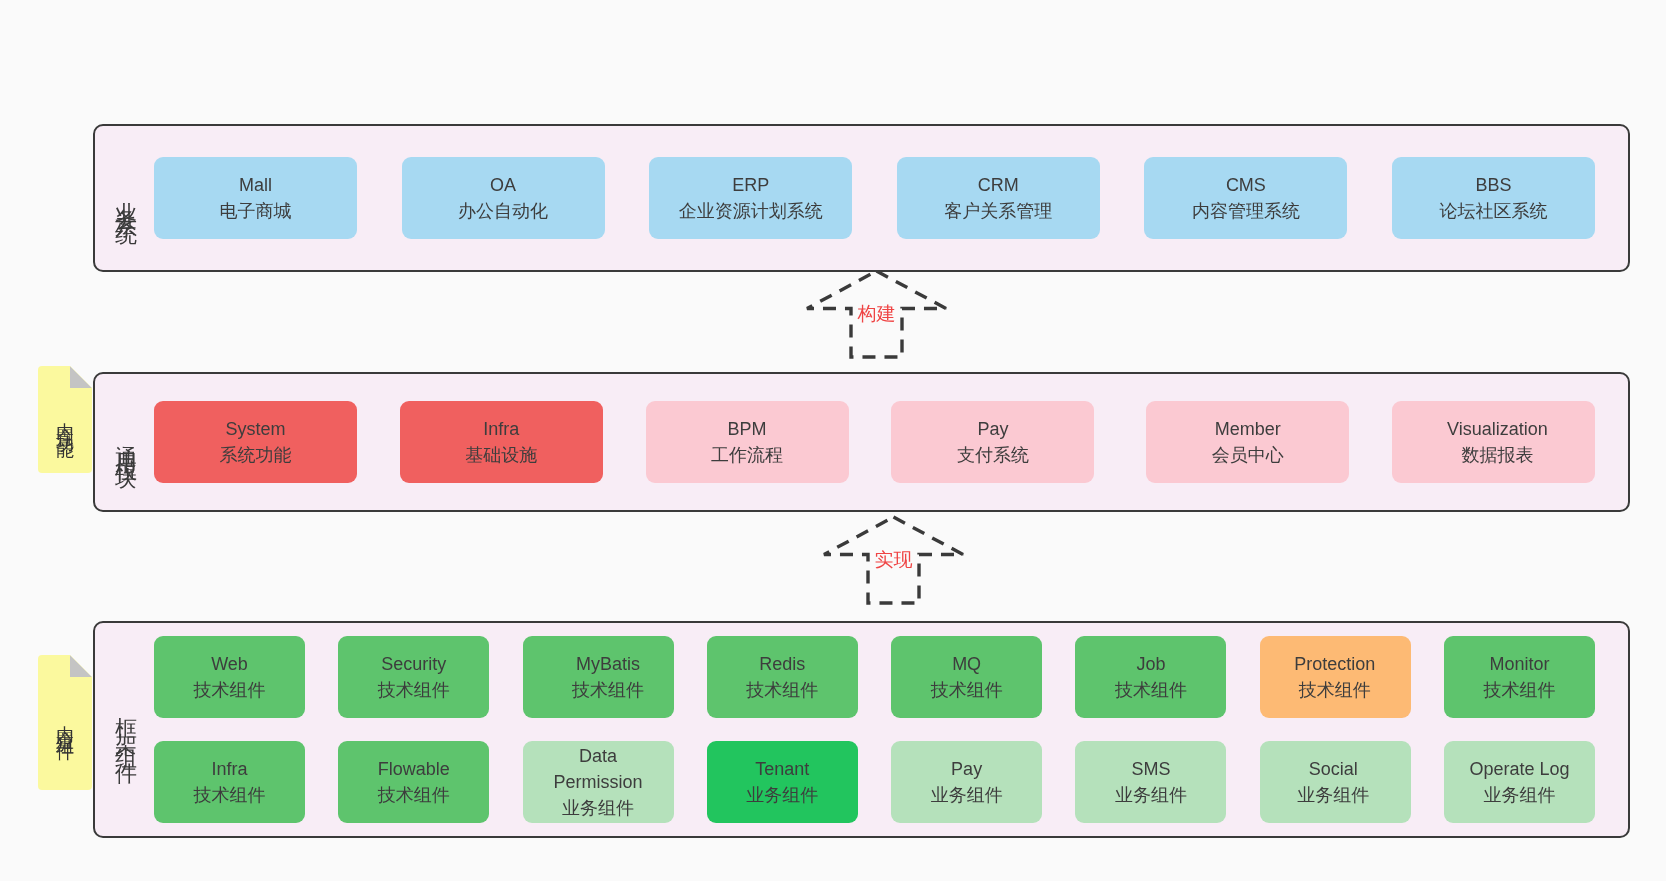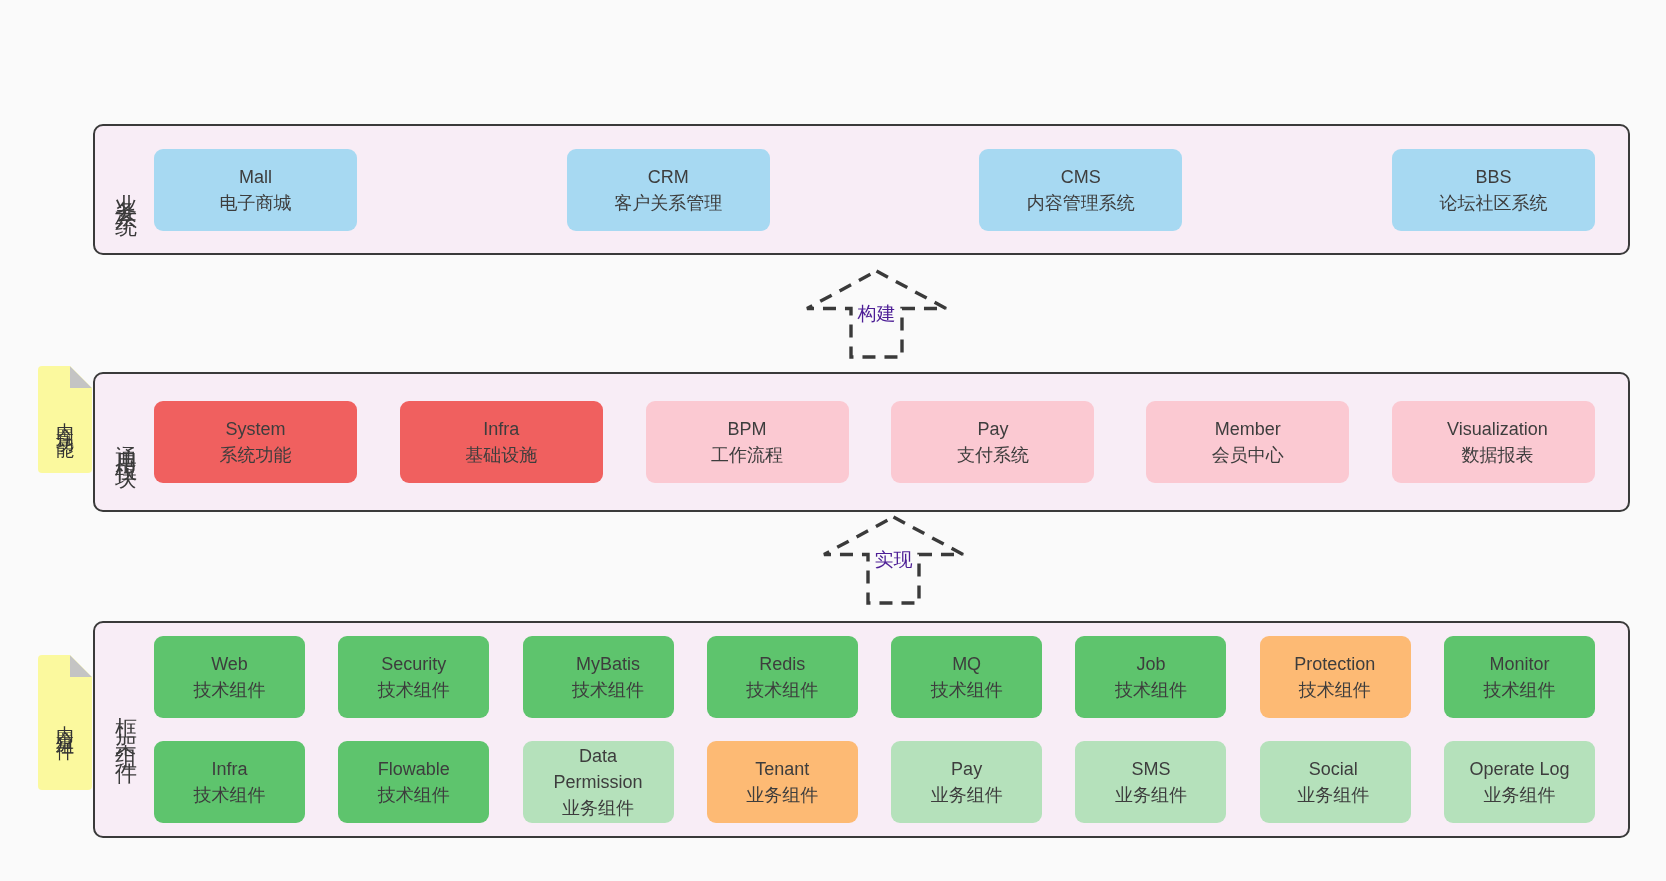--- a/index.html
+++ b/index.html
@@ -10,21 +10,21 @@
     font-family:"Liberation Sans","DejaVu Sans",sans-serif;
     color:var(--text,#3d3d3d);
     overflow:hidden;
   }
   .section {
     position:absolute; left:93px; width:1537px;
     background:var(--section_bg,#f8edf6);
     border:2px solid var(--section_border,#3a3a3a);
     border-radius:10px; z-index:2;
   }
-  #section-business   { top:124px; height:131px; }
+  #section-business   { top:124px; height:148px; }
   #section-modules    { top:372px; height:140px; }
   #section-components { top:621px; height:217px; }
   .section-label {
     position:absolute; left:8px; top:0; bottom:0; width:46px;
     display:flex; align-items:center; justify-content:center;
     writing-mode:vertical-rl; text-orientation:upright;
     font-size:22px; letter-spacing:7px; color:#3a3a3a;
   }
   #section-components .section-label { letter-spacing:15px; }
   .rows {
@@ -56,21 +56,21 @@
     background:var(--fold_gray,#c4c4c4);
     clip-path:polygon(0 0, 100% 100%, 0 100%);
   }
   .arrow { position:absolute; width:143px; height:92px; z-index:1; }
   #arrow-build     { left:805px; top:268px; }
   #arrow-implement { left:822px; top:514px; }
   .arrow svg { display:block; width:100%; height:100%; }
   .arrow-label {
     position:absolute; left:50%; top:33px; transform:translateX(-50%);
     background:var(--page_bg,#fafafa); padding:0 3px;
-    font-size:19px; white-space:nowrap; color:#4c1d95;
+    font-size:19px; white-space:nowrap; color:#ef4444;
   }
 </style>
 </head>
 <body>
 
 <div class="canvas">
 
   <div class="note" id="note-features">
     <span class="note-label">内置功能</span>
     <span class="note-fold"></span>
@@ -80,20 +80,28 @@
     <span class="note-fold"></span>
   </div>
 
   <div class="section" id="section-business">
     <div class="section-label">业务系统</div>
     <div class="rows cols-6">
         <div class="box-row">
           <div class="module-box" style="background: rgb(167, 217, 242);">
             <div>Mall</div>
             <div>电子商城</div>
+          </div>
+          <div class="module-box" style="background: rgb(167, 217, 242);">
+            <div>OA</div>
+            <div>办公自动化</div>
+          </div>
+          <div class="module-box" style="background: rgb(167, 217, 242);">
+            <div>ERP</div>
+            <div>企业资源计划系统</div>
           </div>
           <div class="module-box" style="background: rgb(167, 217, 242);">
             <div>CRM</div>
             <div>客户关系管理</div>
           </div>
           <div class="module-box" style="background: rgb(167, 217, 242);">
             <div>CMS</div>
             <div>内容管理系统</div>
           </div>
           <div class="module-box" style="background: rgb(167, 217, 242);">
@@ -193,21 +201,21 @@
             <div>技术组件</div>
           </div>
           <div class="module-box" style="background: rgb(94, 196, 109);">
             <div>Flowable</div>
             <div>技术组件</div>
           </div>
           <div class="module-box" style="background: rgb(181, 225, 187);">
             <div>Data Permission</div>
             <div>业务组件</div>
           </div>
-          <div class="module-box" style="background: #fdba74;">
+          <div class="module-box" style="background: #22c55e;">
             <div>Tenant</div>
             <div>业务组件</div>
           </div>
           <div class="module-box" style="background: rgb(181, 225, 187);">
             <div>Pay</div>
             <div>业务组件</div>
           </div>
           <div class="module-box" style="background: rgb(181, 225, 187);">
             <div>SMS</div>
             <div>业务组件</div>

